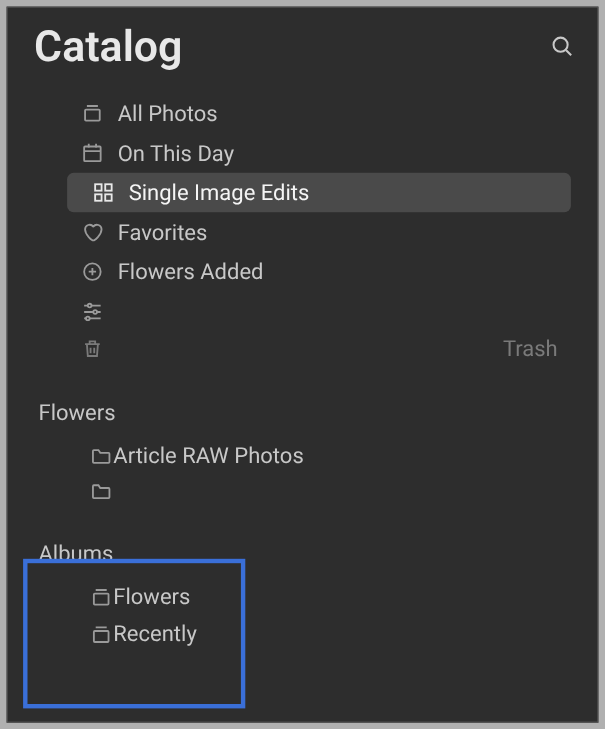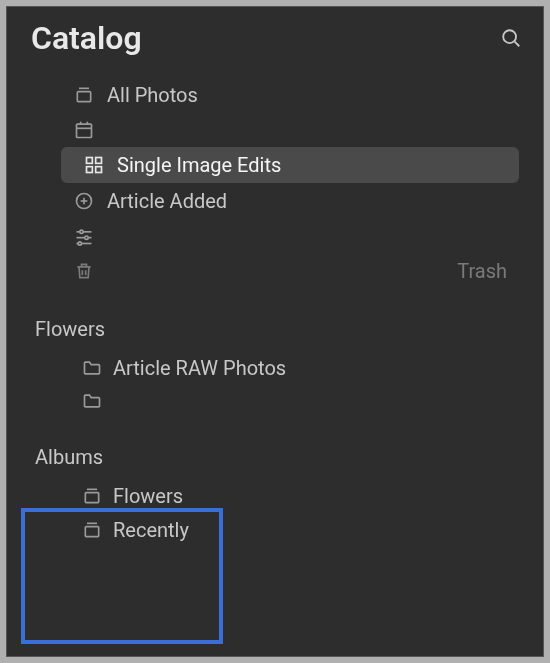--- a/index.html
+++ b/index.html
@@ -20,21 +20,21 @@
       overflow: hidden;
       position: relative;
     }
     .header {
       display: flex;
       align-items: center;
       justify-content: space-between;
       padding: 12px 18px 20px 24px;
     }
     .title {
-      font-size: 32px;
+      font-size: 39px;
       font-weight: 600;
       color: #e8e8e8;
     }
     .search-btn {
       width: 28px;
       height: 28px;
       display: flex;
       align-items: center;
       justify-content: center;
       cursor: pointer;
@@ -72,22 +72,21 @@
     .section-label {
       font-size: 20px;
       color: #c8c8c8;
       padding: 28px 24px 10px 28px;
     }
     .sub-list {
       padding: 0 24px 0 62px;
     }
     .sub-item {
       display: flex;
-      align-items: center;
-      gap: 10px;
+      align-items: flex-end;
       padding: 5px 12px;
       border-radius: 6px;
       cursor: pointer;
       font-size: 20px;
       color: #c8c8c8;
     }
     .sub-item .icon {
       width: 22px;
       height: 22px;
       display: flex;
@@ -137,44 +136,53 @@
 
     <div class="item">
       <span class="icon">
         <svg width="20" height="20" viewBox="0 0 24 24" fill="none" stroke="#9a9a9a" stroke-width="2">
           <rect x="3" y="5" width="18" height="16" rx="1"></rect>
             <line x1="3" y1="10" x2="21" y2="10"></line>
           <line x1="8" y1="2" x2="8" y2="6"></line>
             <line x1="16" y1="2" x2="16" y2="6"></line>
         </svg>
       </span>
+      <span>On This Day</span>
     </div>
 
     <div class="item selected">
       <span class="icon">
         <svg width="20" height="20" viewBox="0 0 24 24" fill="none" stroke="#e8e8e8" stroke-width="2">
           <rect x="3" y="3" width="7" height="7"></rect>
             <rect x="14" y="3" width="7" height="7"></rect>
           <rect x="3" y="14" width="7" height="7"></rect>
             <rect x="14" y="14" width="7" height="7"></rect>
         </svg>
       </span>
       <span>Single Image Edits</span>
     </div>
 
+    <div class="item">
+      <span class="icon">
+        <svg width="20" height="20" viewBox="0 0 24 24" fill="none" stroke="#9a9a9a" stroke-width="2">
+          <path d="M12 21s-8-5.5-8-12a5 5 0 0 1 9-3 5 5 0 0 1 9 3c0 6.5-8 12-8 12z" stroke-linejoin="round"></path>
+        </svg>
+      </span>
+      <span>Favorites</span>
+    </div>
 
     <div class="item">
       <span class="icon">
         <svg width="20" height="20" viewBox="0 0 24 24" fill="none" stroke="#9a9a9a" stroke-width="2">
           <circle cx="12" cy="12" r="9"></circle>
             <line x1="12" y1="8" x2="12" y2="16"></line>
             <line x1="8" y1="12" x2="16" y2="12"></line>
         </svg>
       </span>
-      <span>Article Added</span>
+      <span>Flowers Added</span>
     </div>
 
     <div class="item">
       <span class="icon">
         <svg width="20" height="20" viewBox="0 0 24 24" fill="none" stroke="#9a9a9a" stroke-width="2">
           <line x1="3" y1="7" x2="21" y2="7"></line>
             <circle cx="9" cy="7" r="2" fill="#2d2d2d"></circle>
           <line x1="3" y1="14" x2="21" y2="14"></line>
             <circle cx="15" cy="14" r="2" fill="#2d2d2d"></circle>
           <line x1="3" y1="21" x2="21" y2="21"></line>

